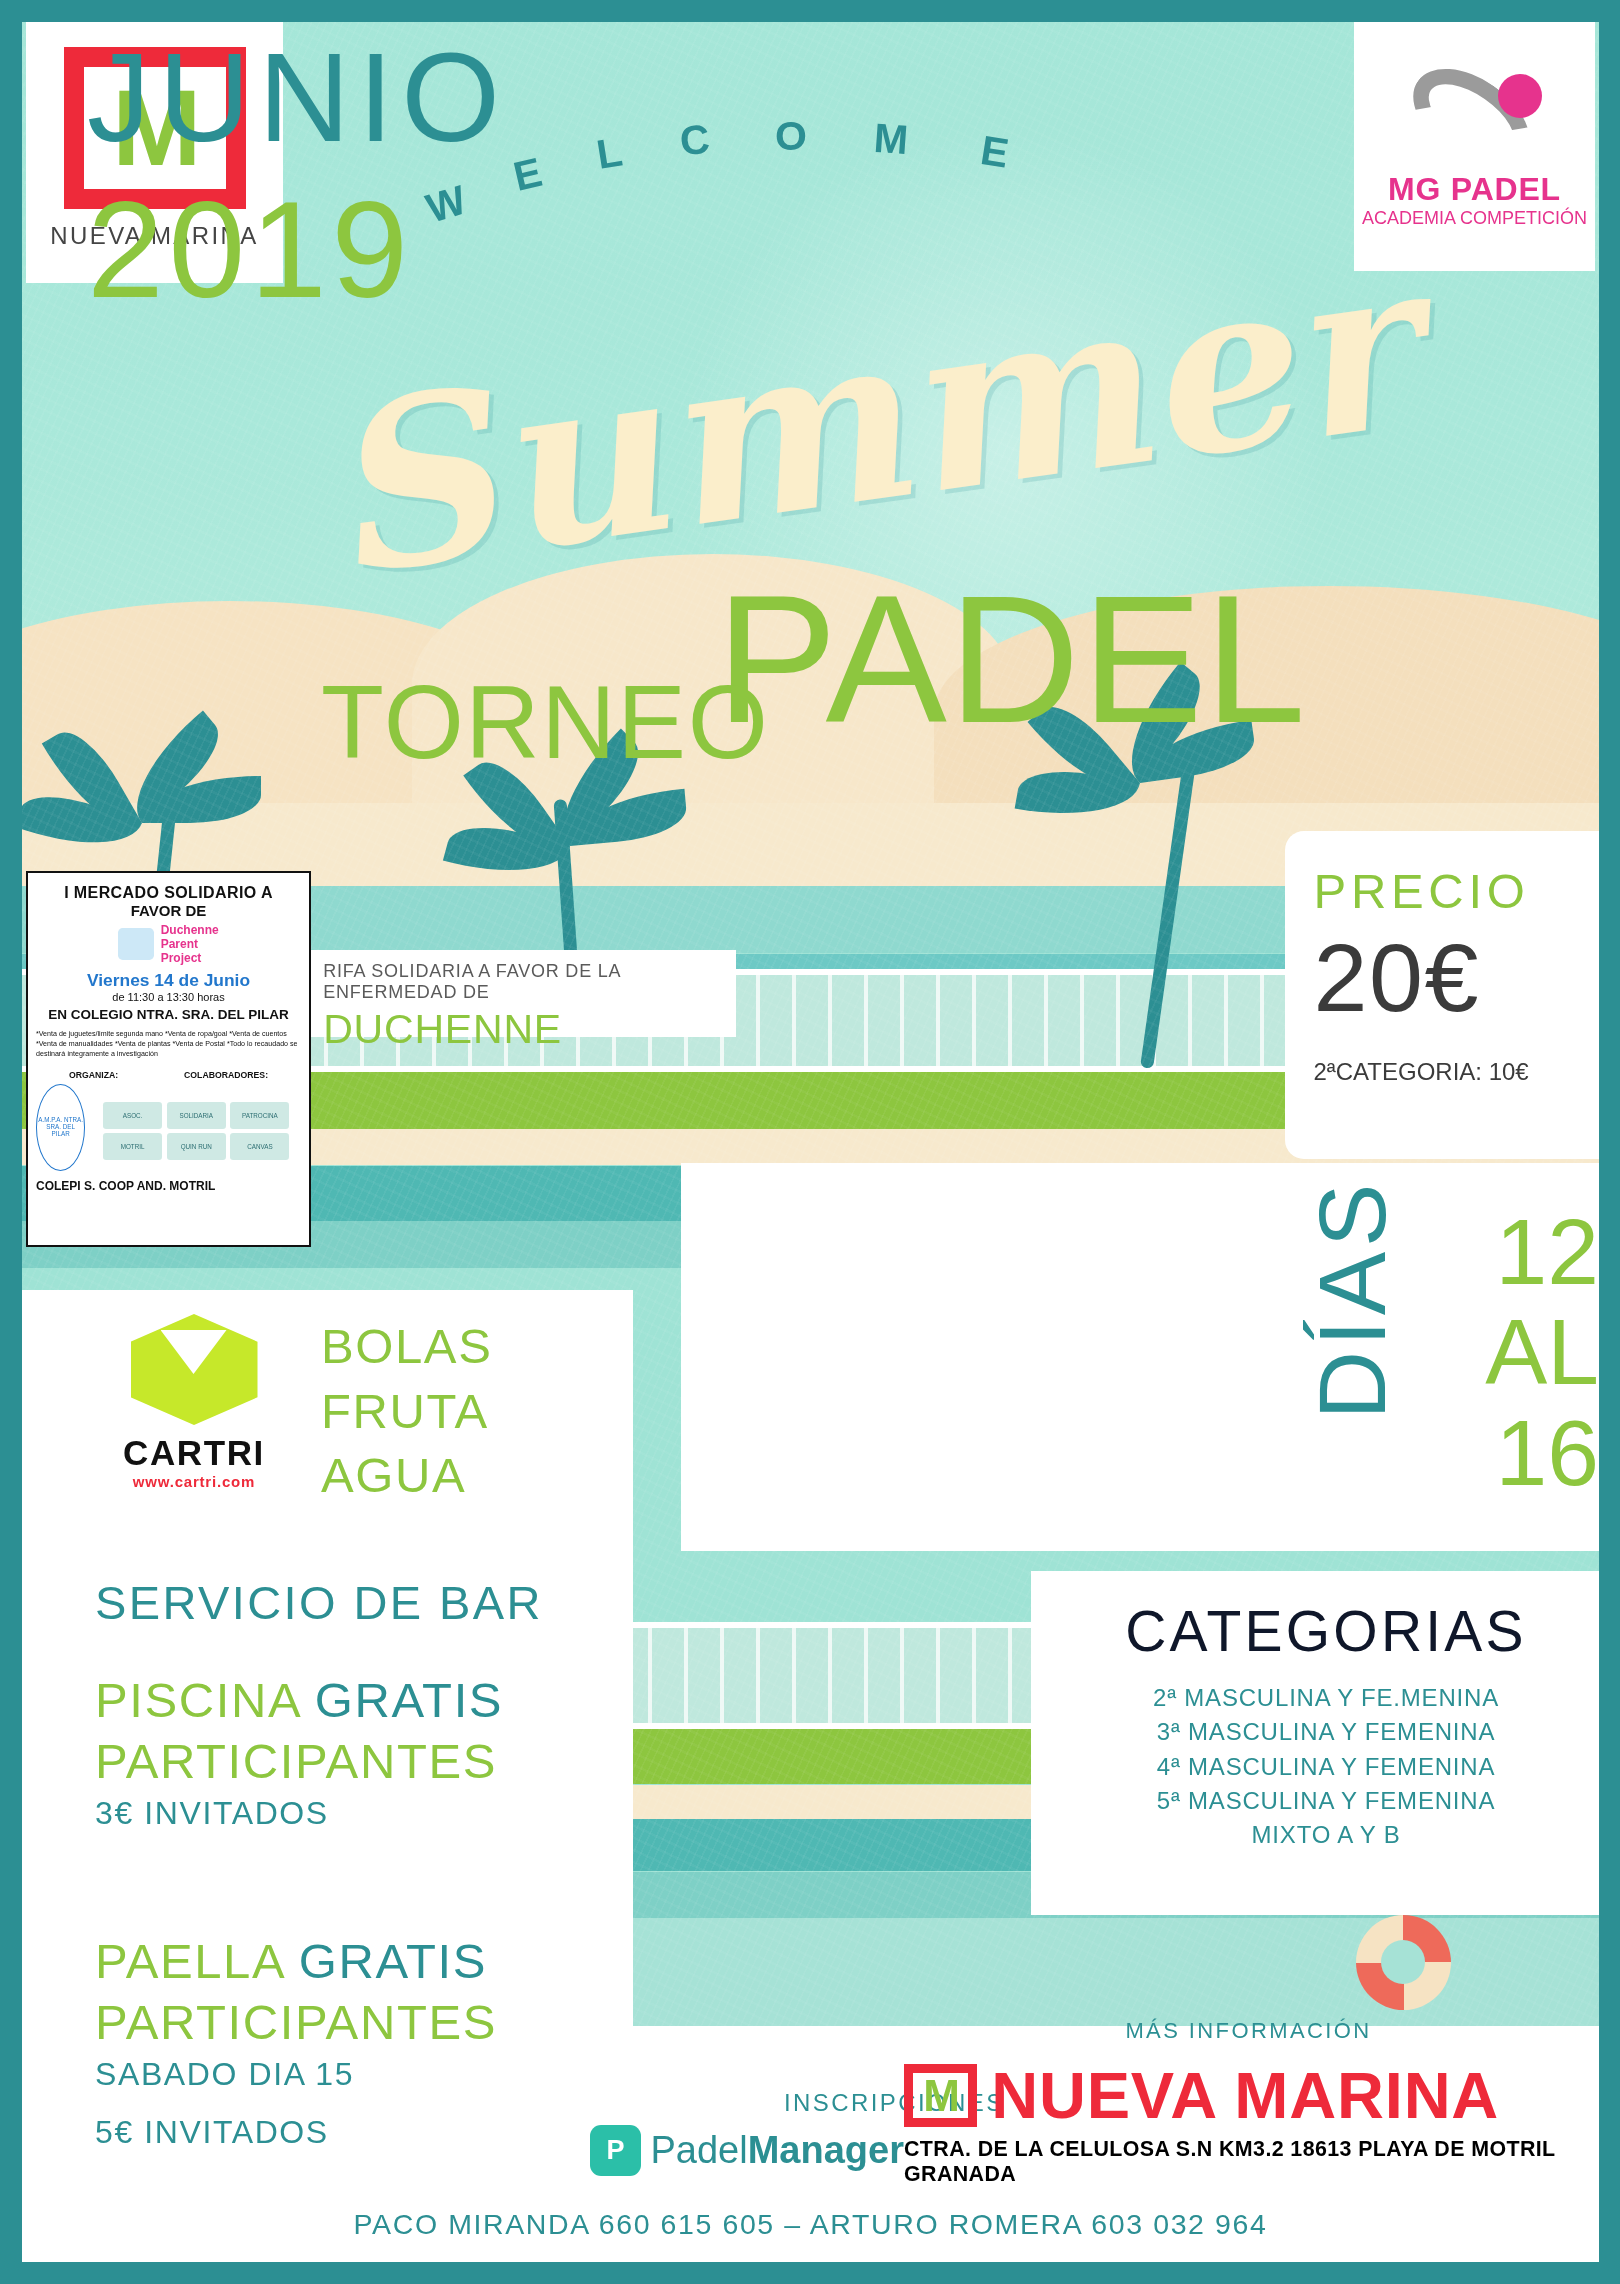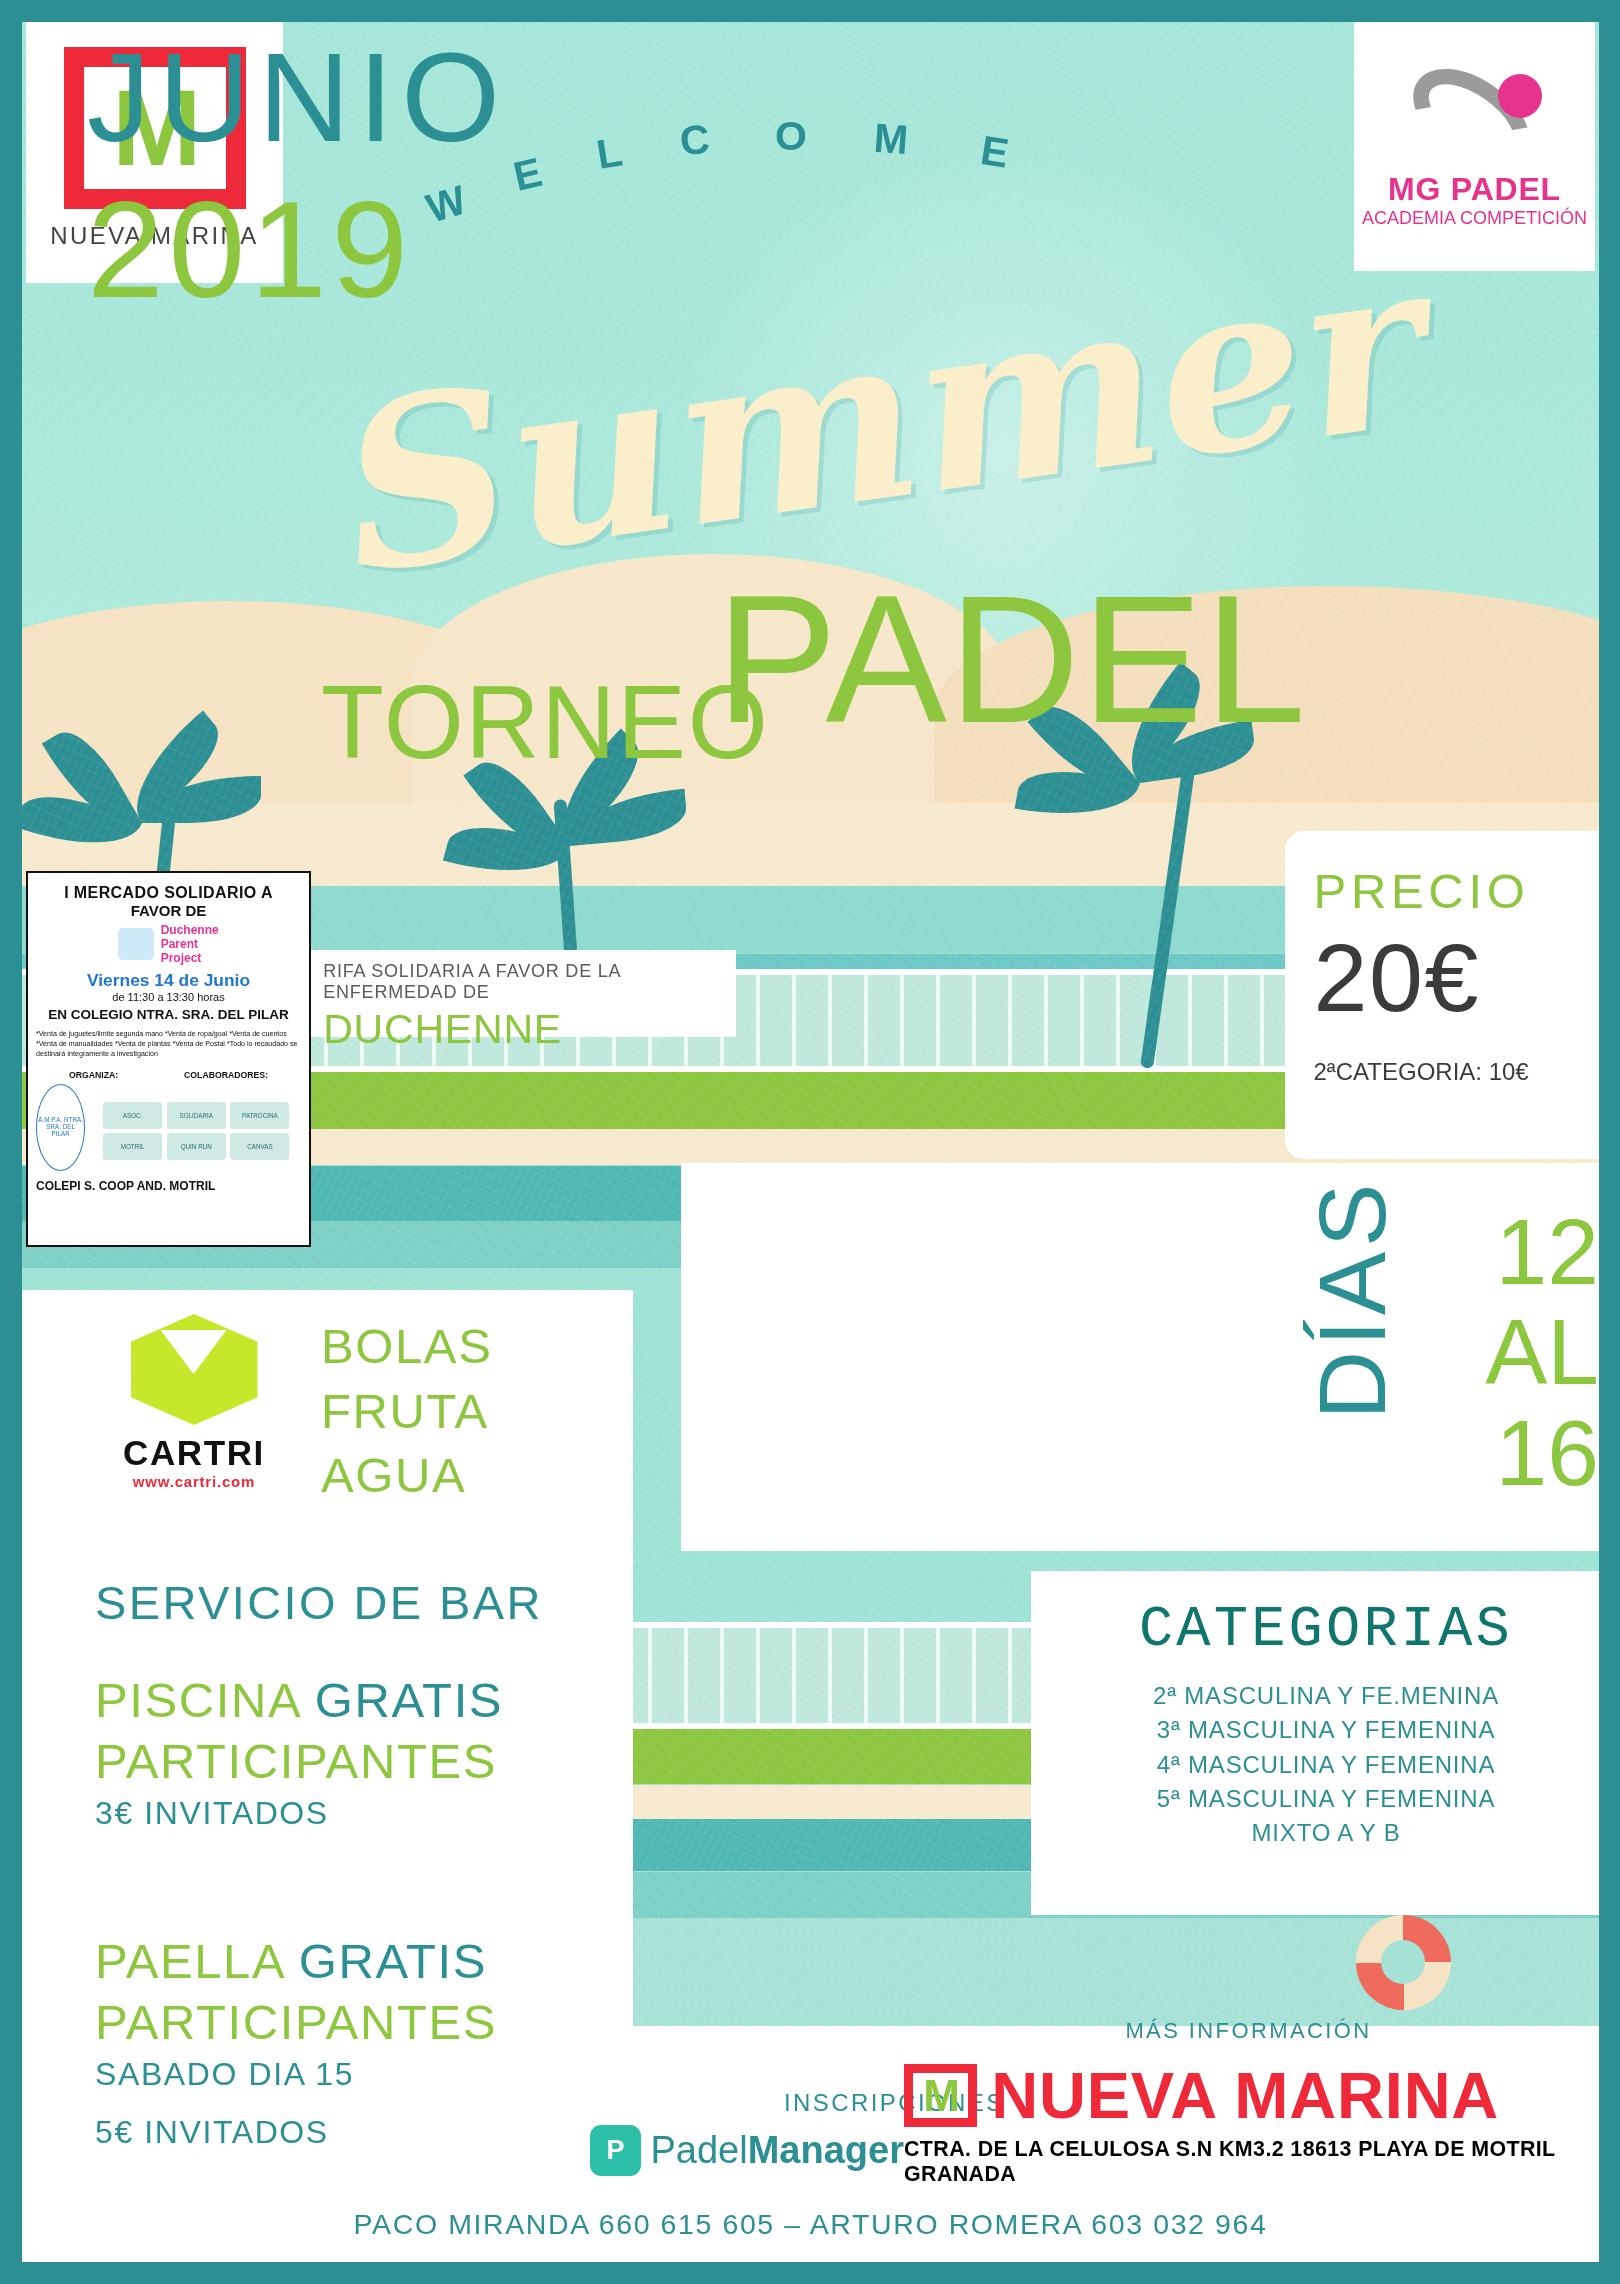--- a/index.html
+++ b/index.html
@@ -194,21 +194,21 @@
   .daynums {
     position: absolute; left: 1417px; top: 1171px; width: 182px;
     text-align: right; color: #8dc63f; line-height: 1.08; margin-top: 31px;
   }
   .daynums div { font-size: 93px; }
 
   .cat-box {
     position: absolute; right: 0px; top: 1571px; width: 590px; height: 344px;
     background: #fff; padding-top: 27px;
   }
-  .cat-title { text-align: center; font-size: 57px; color: #0f766e; letter-spacing: 3.2px; font-family: Liberation Mono, monospace; }
+  .cat-title { text-align: center; font-size: 57px; color: #0f172a; letter-spacing: 3.2px; }
   .cat-list { margin-top: 17.4px; text-align: center; color: #2c8f93; font-size: 24px; line-height: 1.42; letter-spacing: 0.8px;}
 
   .left-panel { position: absolute; left: 0; top: 1290px; width: 633px; height: 994px; background: #fff; }
   .cartri {
     position: absolute; left: 95px; top: 1314px; width: 198px; height: 190px;
     display: flex; flex-direction: column; align-items: center;
   }
   .cartri-mark {
     width: 127px; height: 111px; position: relative;
   }

